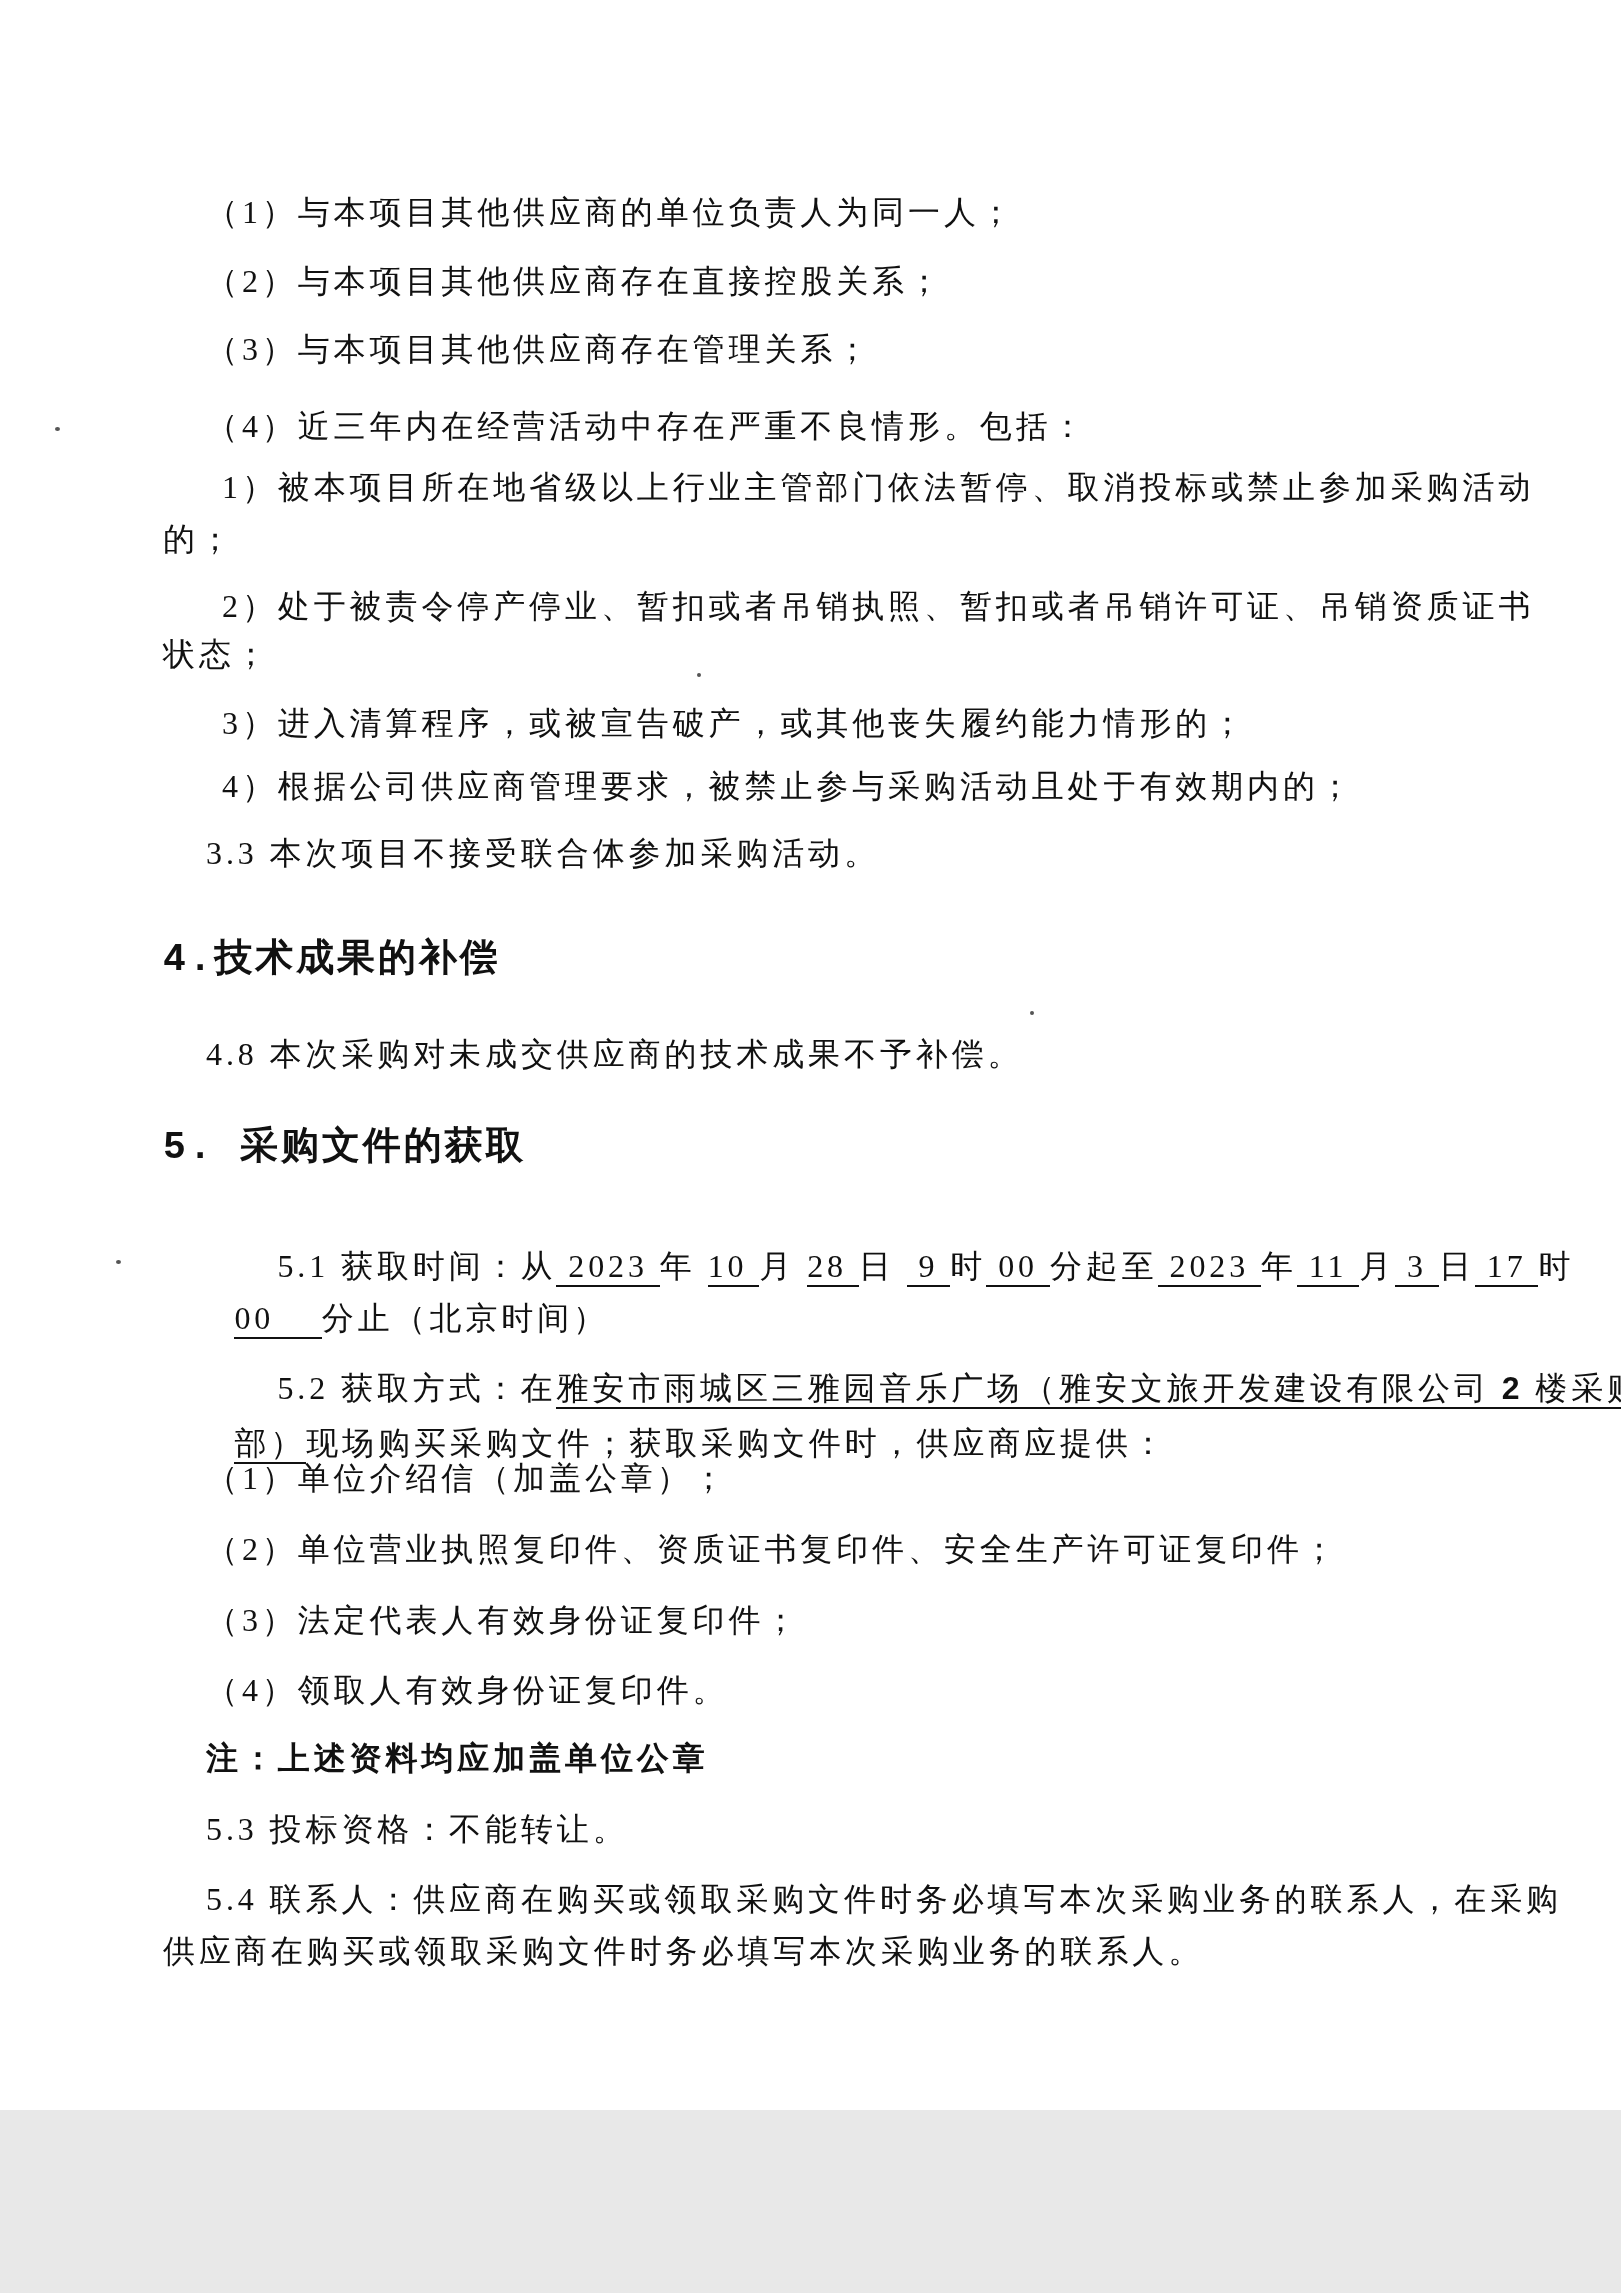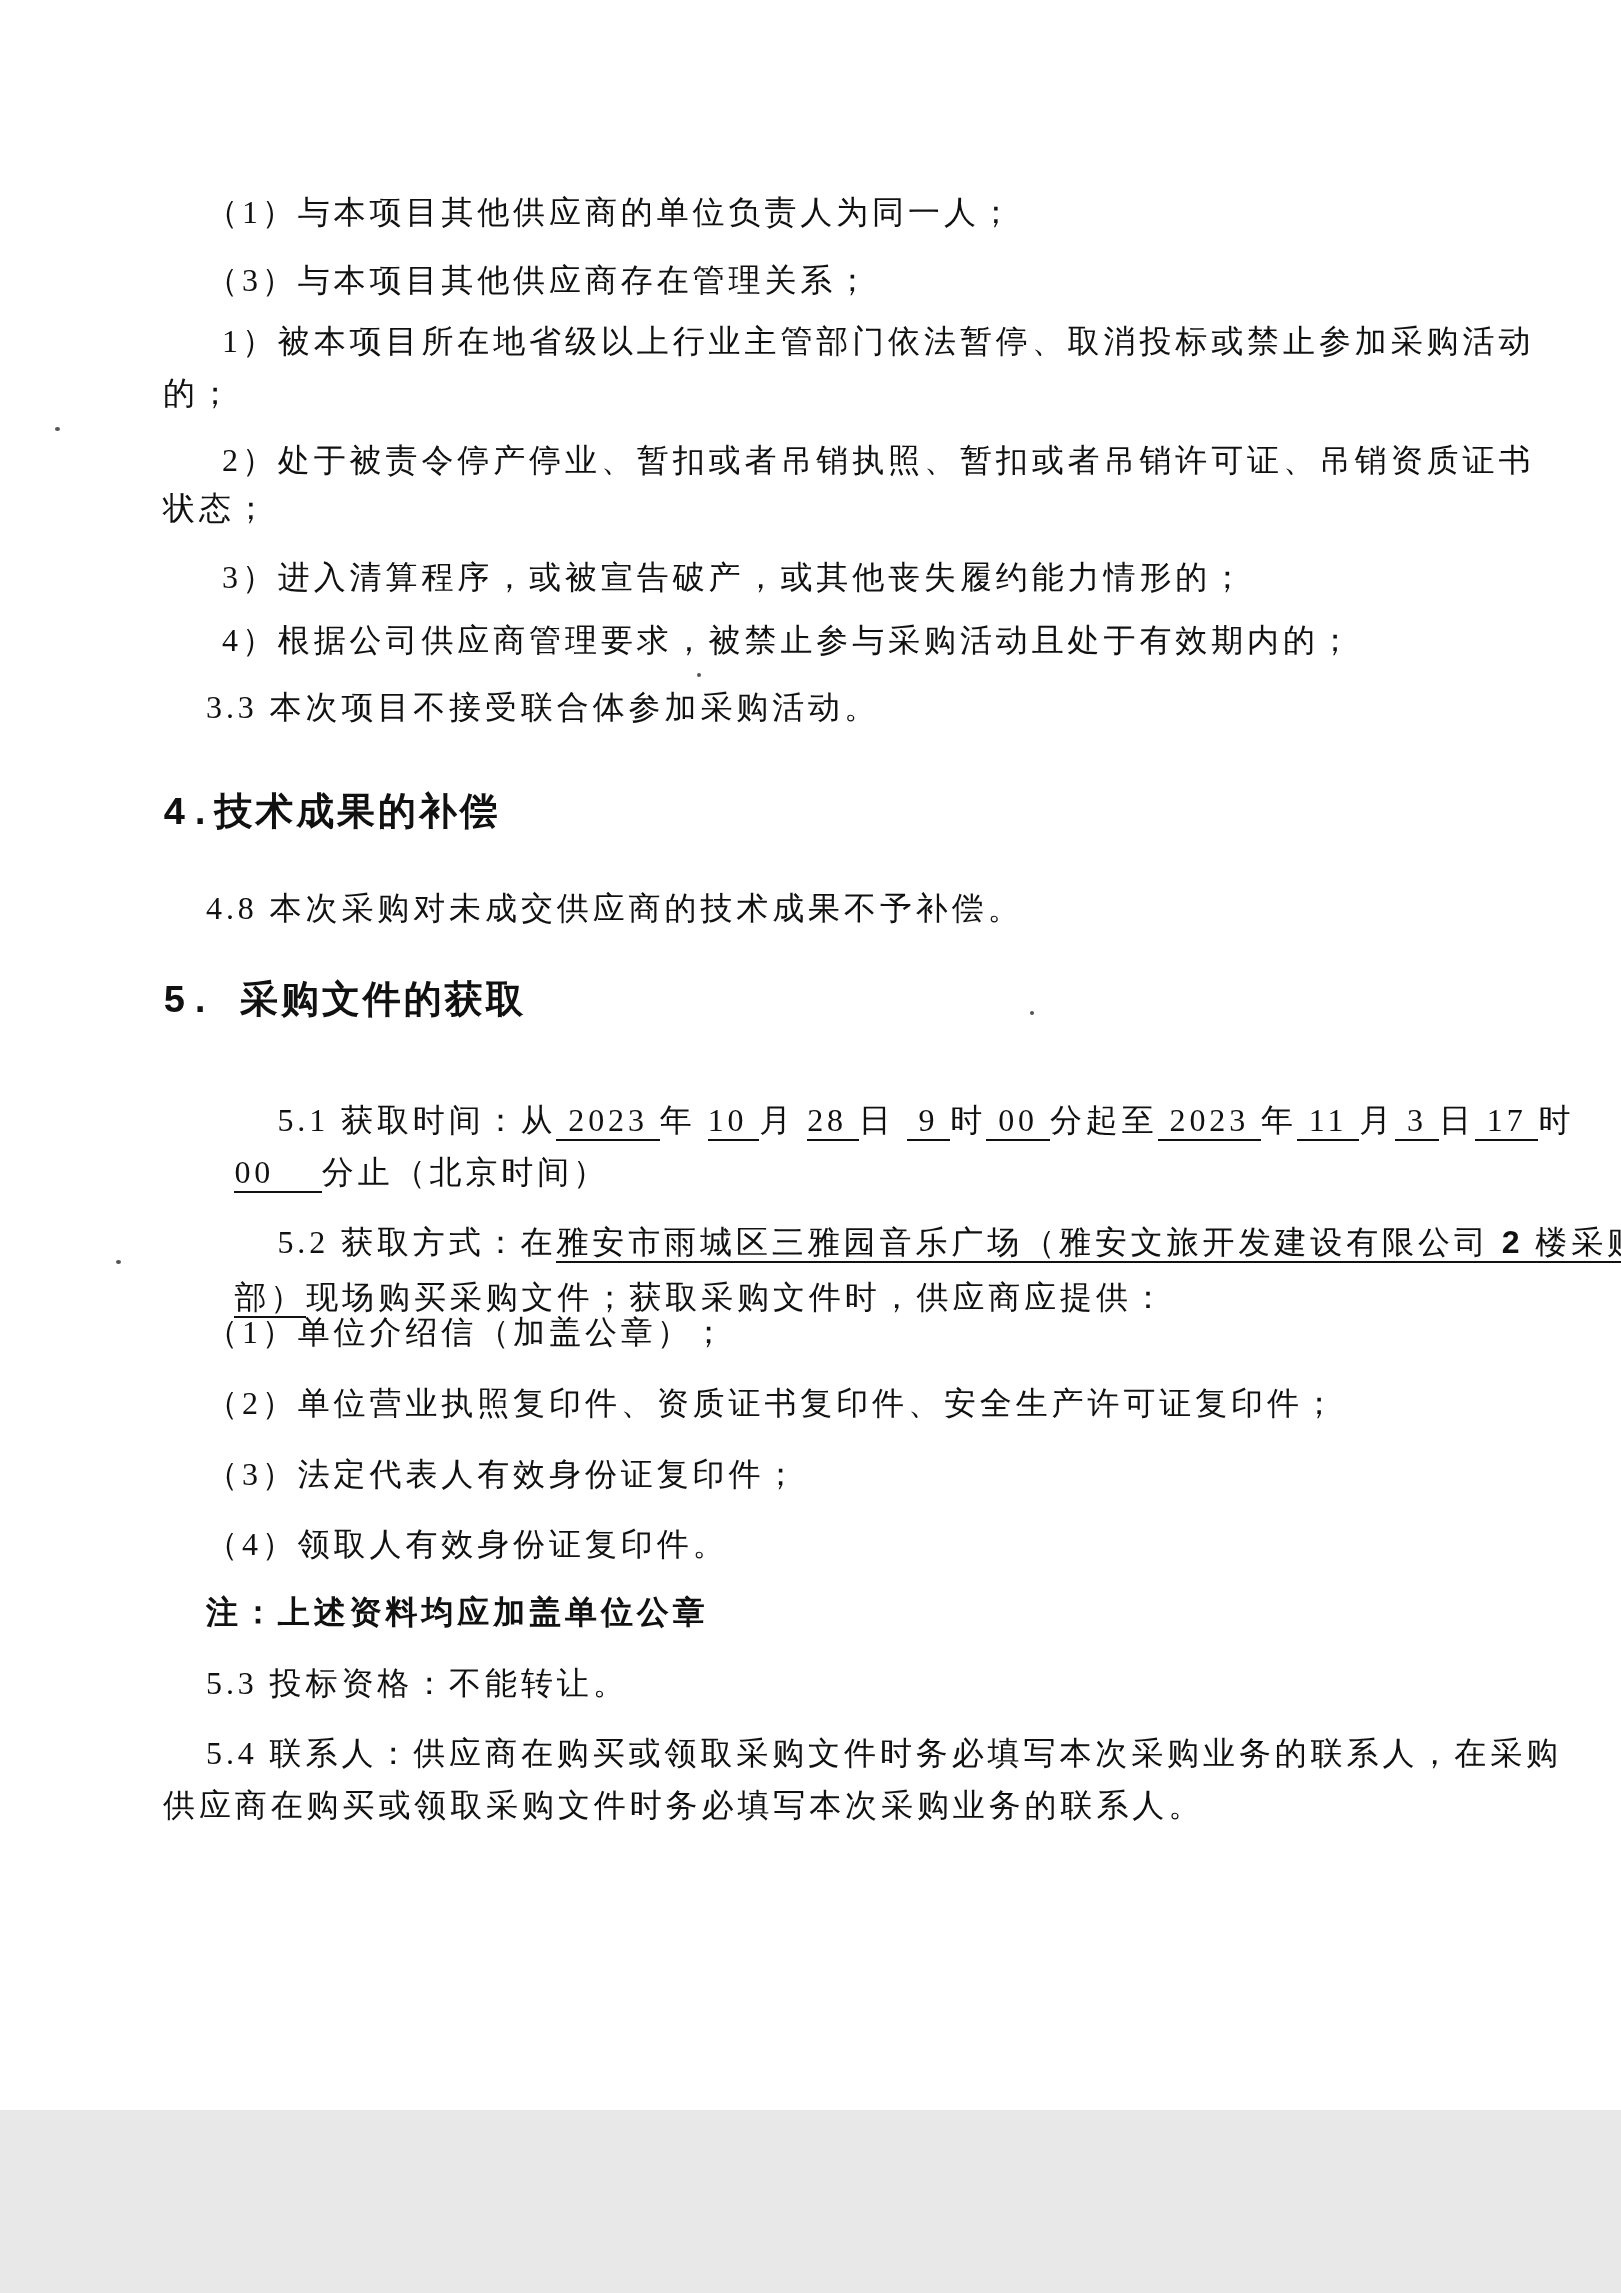--- a/index.html
+++ b/index.html
@@ -58,21 +58,23 @@
     opacity:.55;
   }
 </style>
 </head>
 <body>
 
 <div class="page">
   <div class="content">
 
     <p class="ln ind1">（1）与本项目其他供应商的单位负责人为同一人；</p>
+    <p class="ln ind1 mt37">（2）与本项目其他供应商存在直接控股关系；</p>
     <p class="ln ind1 mt36">（3）与本项目其他供应商存在管理关系；</p>
+    <p class="ln ind1 mt45">（4）近三年内在经营活动中存在严重不良情形。包括：</p>
 
     <p class="ln ind2 mt29">1）被本项目所在地省级以上行业主管部门依法暂停、取消投标或禁止参加采购活动</p>
     <p class="ln mt19">的；</p>
     <p class="ln ind2 mt35">2）处于被责令停产停业、暂扣或者吊销执照、暂扣或者吊销许可证、吊销资质证书</p>
     <p class="ln mt16">状态；</p>
     <p class="ln ind2 mt37">3）进入清算程序，或被宣告破产，或其他丧失履约能力情形的；</p>
     <p class="ln ind2 mt31">4）根据公司供应商管理要求，被禁止参与采购活动且处于有效期内的；</p>
 
     <p class="ln ind1 mt35">3.3 本次项目不接受联合体参加采购活动。</p>
 

